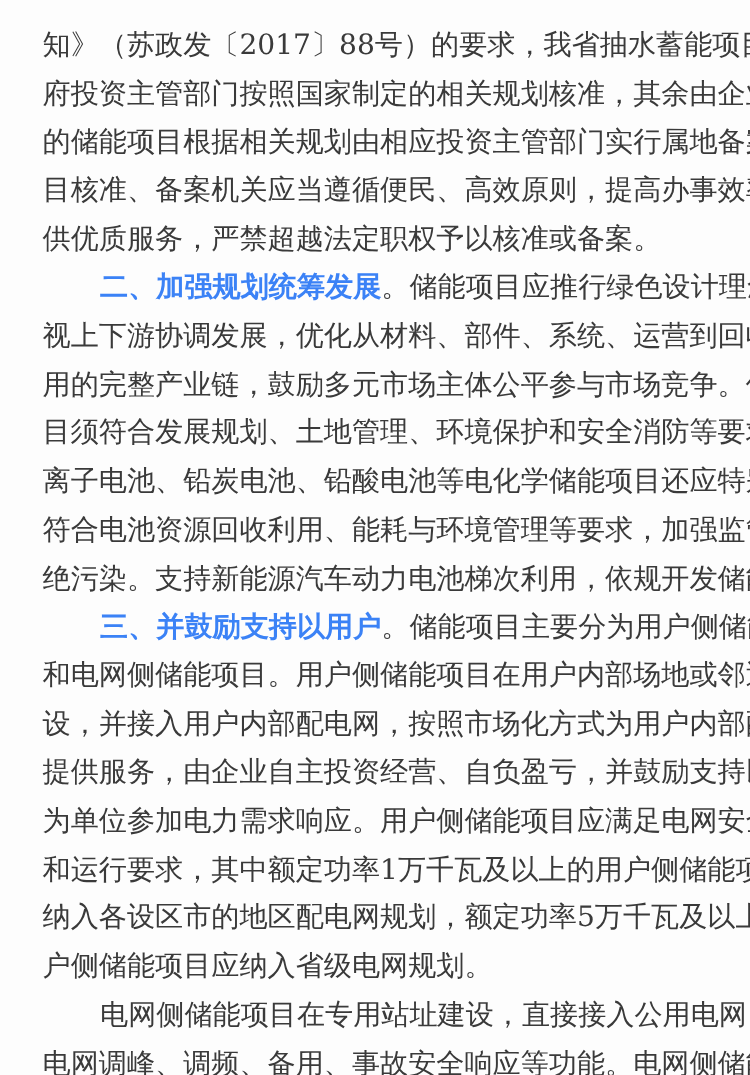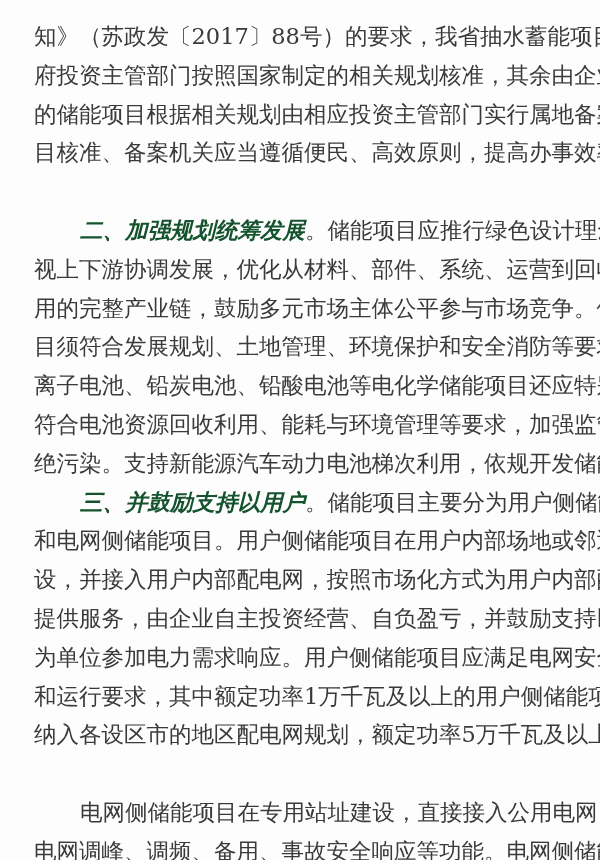--- a/index.html
+++ b/index.html
@@ -13,42 +13,44 @@
   .page { position:absolute; left:0; top:0; width:600px; height:860px; }
   .line {
     position:absolute; left:34px; width:534px;
     height:38px; line-height:38px;
     font-size:22.5px;
     white-space:nowrap;
     text-align:justify; text-align-last:justify;
   }
   .line.short { text-align-last:left; }
   .line.indent { left:80px; width:488px; }
-  .heading { font-family:"DejaVu Sans","Liberation Sans",sans-serif; font-weight:bold; color:#14532d; letter-spacing:0;font-style:italic; }
+  .heading { font-family:"DejaVu Sans","Liberation Sans",sans-serif; font-weight:bold; color:#3b82f6; letter-spacing:0; }
 </style>
 </head>
 <body>
 
 <div class="page">
   <div class="line" style="top:17px">知》（苏政发〔2017〕88号）的要求，我省抽水蓄能项目由省政</div>
   <div class="line" style="top:56px">府投资主管部门按照国家制定的相关规划核准，其余由企业投资</div>
   <div class="line" style="top:95px">的储能项目根据相关规划由相应投资主管部门实行属地备案。项</div>
   <div class="line" style="top:133px">目核准、备案机关应当遵循便民、高效原则，提高办事效率，提</div>
+  <div class="line short" style="top:172px">供优质服务，严禁超越法定职权予以核准或备案。</div>
 
   <div class="line indent" style="top:211px"><span class="heading">二、加强规划统筹发展</span><span>。储能项目应推行绿色设计理念，重</span></div>
   <div class="line" style="top:250px">视上下游协调发展，优化从材料、部件、系统、运营到回收再利</div>
   <div class="line" style="top:289px">用的完整产业链，鼓励多元市场主体公平参与市场竞争。储能项</div>
   <div class="line" style="top:327px">目须符合发展规划、土地管理、环境保护和安全消防等要求，锂</div>
   <div class="line" style="top:366px">离子电池、铅炭电池、铅酸电池等电化学储能项目还应特别强调</div>
   <div class="line" style="top:405px">符合电池资源回收利用、能耗与环境管理等要求，加强监管，杜</div>
   <div class="line" style="top:444px">绝污染。支持新能源汽车动力电池梯次利用，依规开发储能项目。</div>
 
   <div class="line indent" style="top:483px"><span class="heading">三、并鼓励支持以用户</span><span>。储能项目主要分为用户侧储能项目</span></div>
   <div class="line" style="top:521px">和电网侧储能项目。用户侧储能项目在用户内部场地或邻近建</div>
   <div class="line" style="top:560px">设，并接入用户内部配电网，按照市场化方式为用户内部配电网</div>
   <div class="line" style="top:599px">提供服务，由企业自主投资经营、自负盈亏，并鼓励支持以用户</div>
   <div class="line" style="top:638px">为单位参加电力需求响应。用户侧储能项目应满足电网安全接入</div>
   <div class="line" style="top:677px">和运行要求，其中额定功率1万千瓦及以上的用户侧储能项目应</div>
   <div class="line" style="top:715px">纳入各设区市的地区配电网规划，额定功率5万千瓦及以上的用</div>
+  <div class="line short" style="top:754px">户侧储能项目应纳入省级电网规划。</div>
 
   <div class="line indent" style="top:793px">电网侧储能项目在专用站址建设，直接接入公用电网，承担</div>
   <div class="line" style="top:832px">电网调峰、调频、备用、事故安全响应等功能。电网侧储能项目</div>
 </div>
 
 </body></html>

